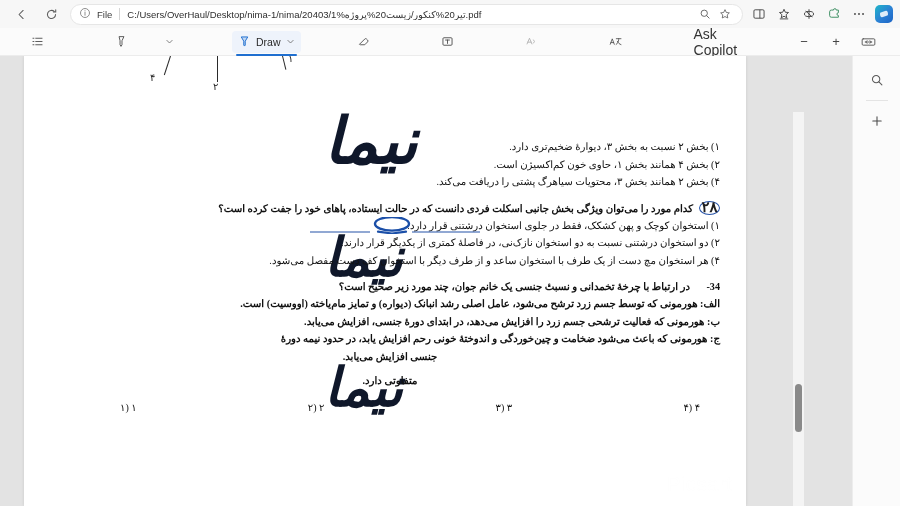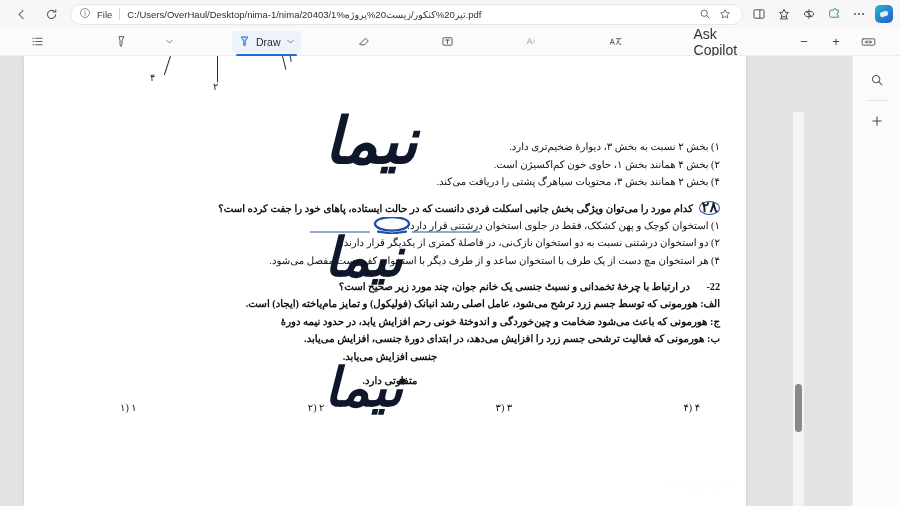--- a/index.html
+++ b/index.html
@@ -456,26 +456,26 @@
               <path d="M250 15.5 H310" stroke="#2552a8" stroke-width="1.1"></path>
               <path d="M352 15.5 H420" stroke="#2552a8" stroke-width="1.1"></path>
             </svg>
           </div>
           <div class="opt-line">۲) دو استخوان درشتنی نسبت به دو استخوان نازک‌نی، در فاصلهٔ کمتری از یکدیگر قرار دارند.</div>
           <div class="opt-line">۴) هر استخوان مچ دست از یک طرف با استخوان ساعد و از طرف دیگر با استخوان کف دست مفصل می‌شود.</div>
         </div>
 
         <div class="q-block">
           <div class="q-head">
-            <span class="q-num-plain">22-</span>
+            <span class="q-num-plain">34-</span>
             <span class="q-text">در ارتباط با چرخهٔ تخمدانی و نسبتٔ جنسی یک خانم جوان، چند مورد زیر صحیح است؟</span>
           </div>
-          <div class="sub-line">الف: هورمونی که توسط جسم زرد ترشح می‌شود، عامل اصلی رشد انبانک (فولیکول) و تمایز مام‌یاخته (ایجاد) است.</div>
+          <div class="sub-line">الف: هورمونی که توسط جسم زرد ترشح می‌شود، عامل اصلی رشد انبانک (دیواره) و تمایز مام‌یاخته (اووسیت) است.</div>
+          <div class="sub-line">ب: هورمونی که فعالیت ترشحی جسم زرد را افزایش می‌دهد، در ابتدای دورهٔ جنسی، افزایش می‌یابد.</div>
           <div class="sub-line">ج: هورمونی که باعث می‌شود ضخامت و چین‌خوردگی و اندوختهٔ خونی رحم افزایش یابد، در حدود نیمه دورهٔ</div>
-          <div class="sub-line">ب: هورمونی که فعالیت ترشحی جسم زرد را افزایش می‌دهد، در ابتدای دورهٔ جنسی، افزایش می‌یابد.</div>
           <div class="center-line">جنسی افزایش می‌یابد.</div>
           <div style="height:7px"></div>
           <div class="center-line">متفاوتی دارد.</div>
         </div>
       </div>
 
       <div class="answers-row">
         <span>۱ (۱</span>
         <span>۲ (۲</span>
         <span>۳ (۳</span>

